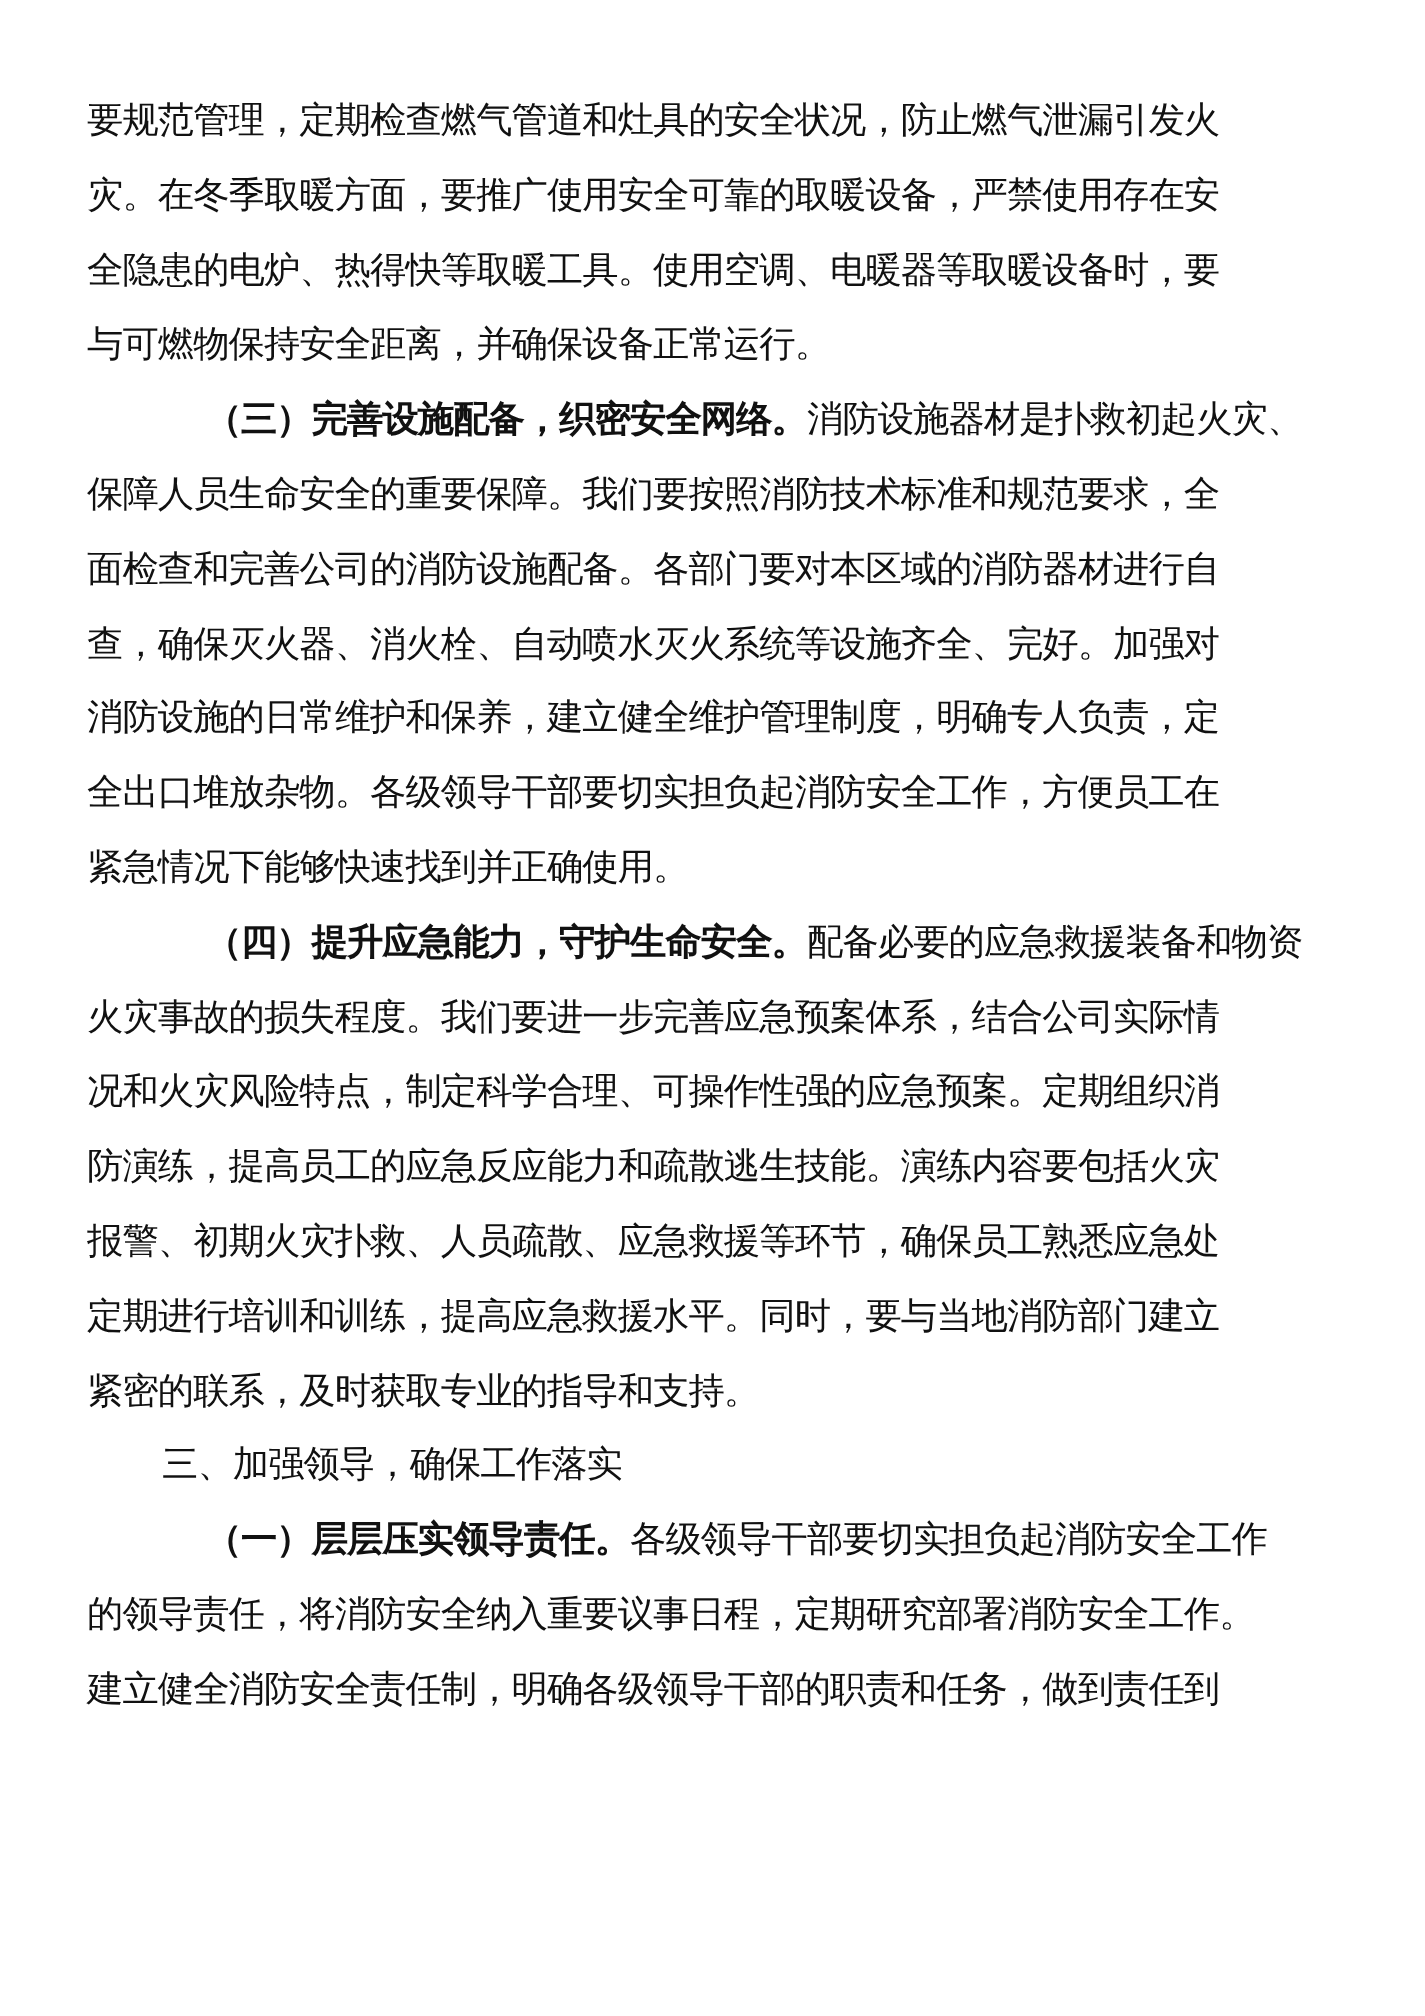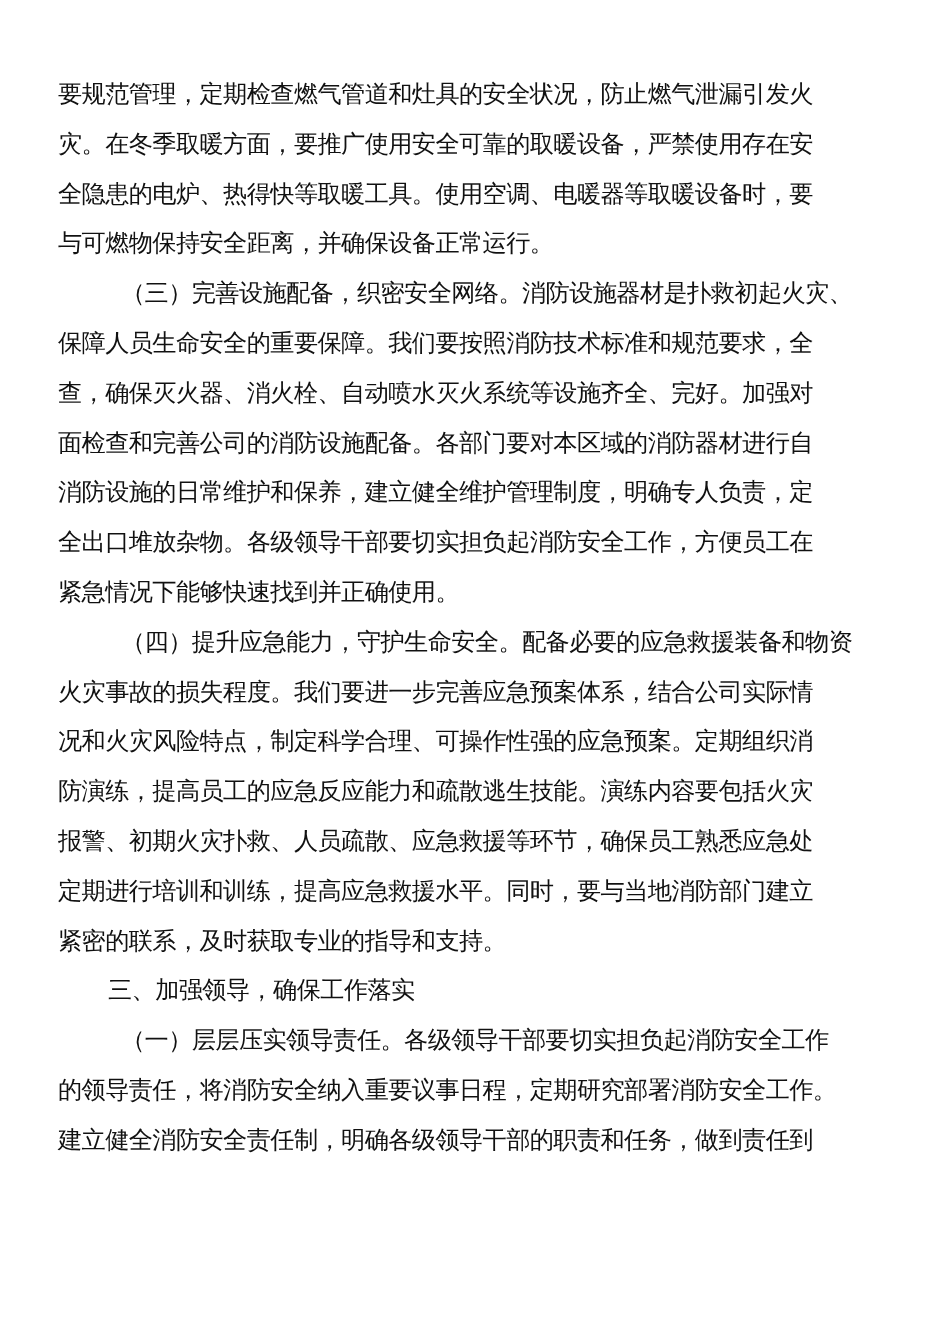--- a/index.html
+++ b/index.html
@@ -11,59 +11,60 @@
       width: 950px;
       height: 1344px;
       overflow: hidden;
       position: relative;
       font-family: "DejaVu Sans", "Liberation Sans", sans-serif;
       color: #111111;
     }
     .page {
       position: absolute;
       left: 58px;
-      top: 70px;
+      top: 56px;
       width: 840px;
     }
     .line {
       height: 49.8px;
       line-height: 49.8px;
       font-size: 24.2px;
       white-space: nowrap;
       letter-spacing: -0.6px;
     }
     .indent {
       padding-left: 63px;
     }
     .indent-h {
       padding-left: 50px;
     }
     .bold {
-      font-weight: normal;
+      font-weight: bold;
+      margin-left: 16px;
     }
   </style>
 </head>
 <body>
 
 <div class="page">
 
   <div>
     <div class="line">要规范管理，定期检查燃气管道和灶具的安全状况，防止燃气泄漏引发火</div>
     <div class="line">灾。在冬季取暖方面，要推广使用安全可靠的取暖设备，严禁使用存在安</div>
     <div class="line">全隐患的电炉、热得快等取暖工具。使用空调、电暖器等取暖设备时，要</div>
     <div class="line">与可燃物保持安全距离，并确保设备正常运行。</div>
   </div>
 
   <div>
     <div class="line indent">
       <span class="bold">（三）完善设施配备，织密安全网络。</span><span>消防设施器材是扑救初起火灾、</span>
     </div>
     <div class="line">保障人员生命安全的重要保障。我们要按照消防技术标准和规范要求，全</div>
+    <div class="line">面检查和完善公司的消防设施配备。各部门要对本区域的消防器材进行自</div>
     <div class="line">查，确保灭火器、消火栓、自动喷水灭火系统等设施齐全、完好。加强对</div>
-    <div class="line">面检查和完善公司的消防设施配备。各部门要对本区域的消防器材进行自</div>
     <div class="line">消防设施的日常维护和保养，建立健全维护管理制度，明确专人负责，定</div>
     <div class="line">全出口堆放杂物。各级领导干部要切实担负起消防安全工作，方便员工在</div>
     <div class="line">紧急情况下能够快速找到并正确使用。</div>
   </div>
 
   <div>
     <div class="line indent">
       <span class="bold">（四）提升应急能力，守护生命安全。</span><span>配备必要的应急救援装备和物资</span>
     </div>
     <div class="line">火灾事故的损失程度。我们要进一步完善应急预案体系，结合公司实际情</div>

